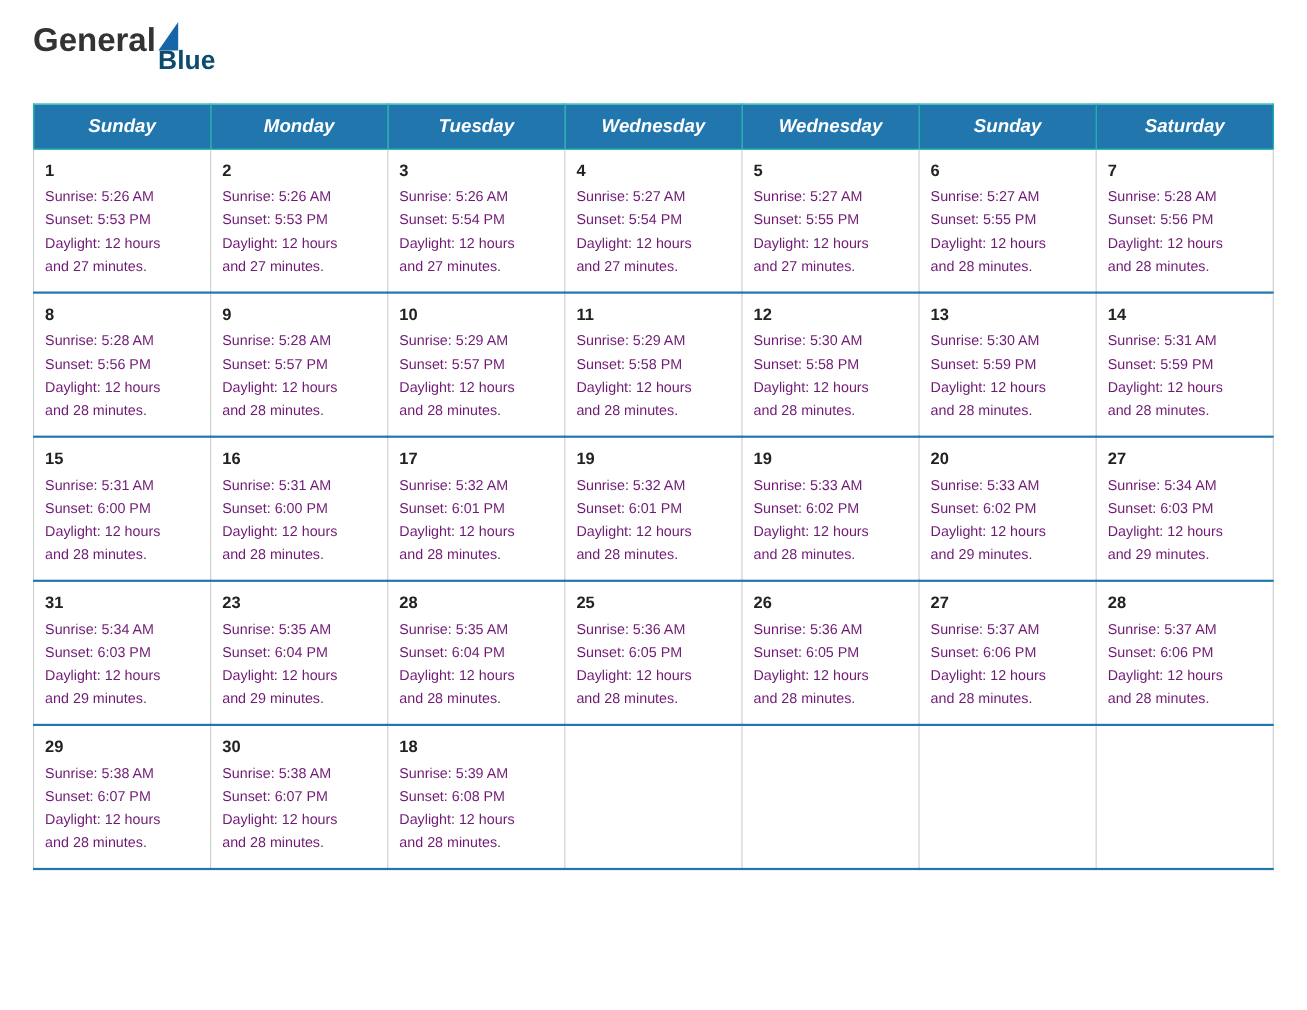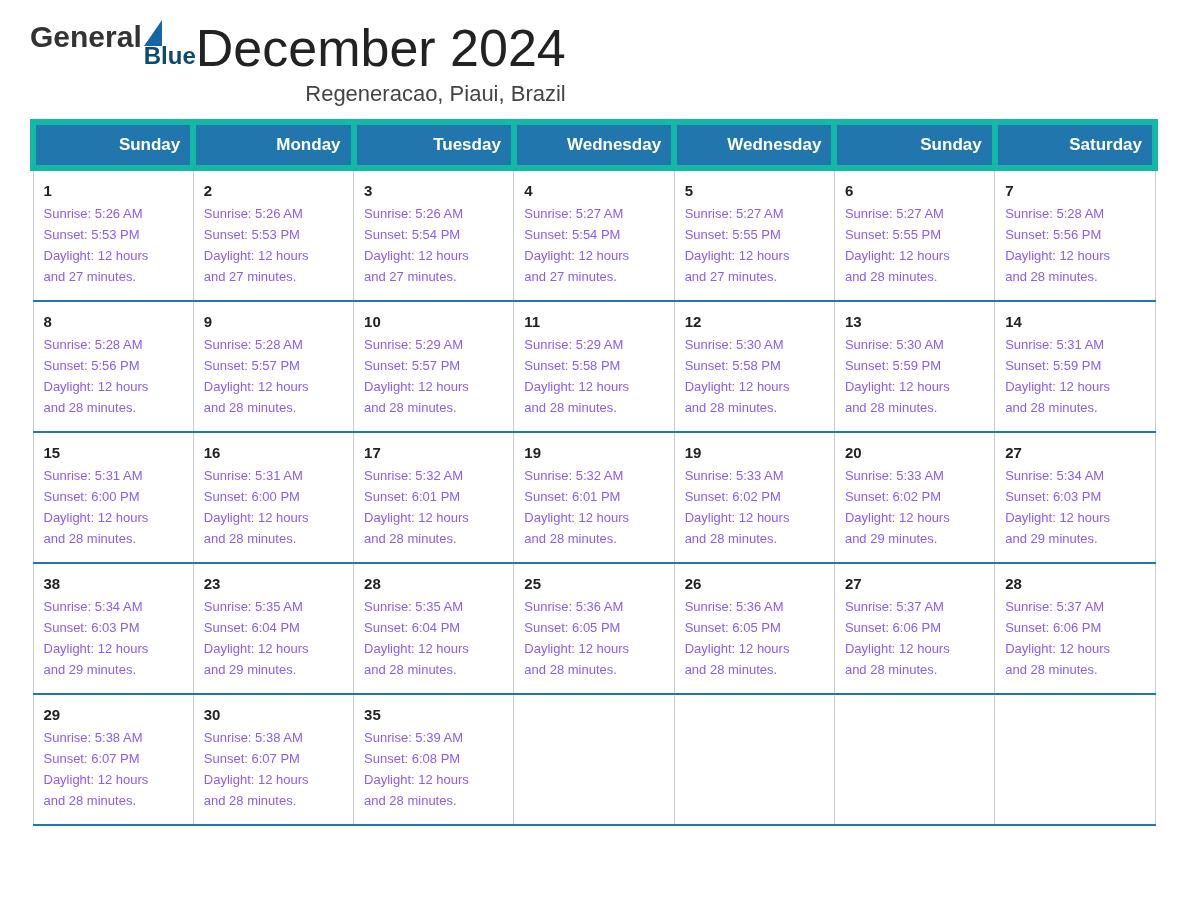--- a/index.html
+++ b/index.html
@@ -6,21 +6,22 @@
     body {
       background: #fff;
       font-family: Arial, sans-serif;
       width: 1188px;
       min-height: 918px;
       padding: 20px 30px;
     }
     .header-row {
       display: flex;
       align-items: flex-start;
-      margin-bottom: 12px;
+      justify-content: space-between;
+      margin-bottom: 26px;
     }
     .title-area {
       text-align: right;
     }
     .calendar-title {
       font-size: 52px;
       font-weight: normal;
       color: #222;
       line-height: 1.1;
     }
@@ -33,22 +34,23 @@
       width: 100%;
       border-collapse: collapse;
       table-layout: fixed;
     }
     thead tr th {
       background-color: #2176ae;
       color: #fff;
       font-size: 17px;
       font-weight: bold;
       padding: 10px 10px;
-      text-align: right;
-      border: 6px solid #14b8a6;
+      text-align: center;
+      border: 1px solid #14b8a6;
+      font-style: italic;
     }
     tbody tr {
       border-bottom: 2px solid #2176ae;
     }
     tbody tr td {
       vertical-align: top;
       padding: 8px 10px 12px 10px;
       font-size: 13.5px;
       color: #222;
       border-right: 1px solid #ccc;
@@ -63,21 +65,21 @@
       border-right: 1px solid #ccc;
     }
     .day-number {
       font-size: 15px;
       font-weight: bold;
       display: block;
       margin-bottom: 2px;
     }
     .day-info {
       font-size: 13px;
-      color: #8b5cf6;
+      color: #701a75;
     }
     .empty-cell {
       background: #fff;
     }
     .logo-wrapper {
       display: flex;
       flex-direction: row;
       align-items: flex-start;
     }
     .general-text {
@@ -112,24 +114,20 @@
 <body>
 
 <div class="header-row">
   <div class="logo-wrapper">
     <span class="general-text">General</span>
     <div class="blue-arrow-col">
       <div class="triangle-right"></div>
       <span class="blue-text">Blue</span>
     </div>
   </div>
-  <div class="title-area">
-    <div class="calendar-title">December 2024</div>
-    <div class="calendar-subtitle">Regeneracao, Piaui, Brazil</div>
-  </div>
 </div>
 
 <table>
   <thead>
     <tr>
     <th>Sunday</th>
         <th>Monday</th>
         <th>Tuesday</th>
         <th>Wednesday</th>
         <th>Wednesday</th>
@@ -159,31 +157,31 @@
       <tr>
         <td><span class="day-number">15</span><span class="day-info">Sunrise: 5:31 AM<br>Sunset: 6:00 PM<br>Daylight: 12 hours<br>and 28 minutes.</span></td>
         <td><span class="day-number">16</span><span class="day-info">Sunrise: 5:31 AM<br>Sunset: 6:00 PM<br>Daylight: 12 hours<br>and 28 minutes.</span></td>
         <td><span class="day-number">17</span><span class="day-info">Sunrise: 5:32 AM<br>Sunset: 6:01 PM<br>Daylight: 12 hours<br>and 28 minutes.</span></td>
         <td><span class="day-number">19</span><span class="day-info">Sunrise: 5:32 AM<br>Sunset: 6:01 PM<br>Daylight: 12 hours<br>and 28 minutes.</span></td>
         <td><span class="day-number">19</span><span class="day-info">Sunrise: 5:33 AM<br>Sunset: 6:02 PM<br>Daylight: 12 hours<br>and 28 minutes.</span></td>
         <td><span class="day-number">20</span><span class="day-info">Sunrise: 5:33 AM<br>Sunset: 6:02 PM<br>Daylight: 12 hours<br>and 29 minutes.</span></td>
         <td><span class="day-number">27</span><span class="day-info">Sunrise: 5:34 AM<br>Sunset: 6:03 PM<br>Daylight: 12 hours<br>and 29 minutes.</span></td>
       </tr>
       <tr>
-        <td><span class="day-number">38</span><span class="day-info">Sunrise: 5:34 AM<br>Sunset: 6:03 PM<br>Daylight: 12 hours<br>and 29 minutes.</span></td>
+        <td><span class="day-number">31</span><span class="day-info">Sunrise: 5:34 AM<br>Sunset: 6:03 PM<br>Daylight: 12 hours<br>and 29 minutes.</span></td>
         <td><span class="day-number">23</span><span class="day-info">Sunrise: 5:35 AM<br>Sunset: 6:04 PM<br>Daylight: 12 hours<br>and 29 minutes.</span></td>
         <td><span class="day-number">28</span><span class="day-info">Sunrise: 5:35 AM<br>Sunset: 6:04 PM<br>Daylight: 12 hours<br>and 28 minutes.</span></td>
         <td><span class="day-number">25</span><span class="day-info">Sunrise: 5:36 AM<br>Sunset: 6:05 PM<br>Daylight: 12 hours<br>and 28 minutes.</span></td>
         <td><span class="day-number">26</span><span class="day-info">Sunrise: 5:36 AM<br>Sunset: 6:05 PM<br>Daylight: 12 hours<br>and 28 minutes.</span></td>
         <td><span class="day-number">27</span><span class="day-info">Sunrise: 5:37 AM<br>Sunset: 6:06 PM<br>Daylight: 12 hours<br>and 28 minutes.</span></td>
         <td><span class="day-number">28</span><span class="day-info">Sunrise: 5:37 AM<br>Sunset: 6:06 PM<br>Daylight: 12 hours<br>and 28 minutes.</span></td>
       </tr>
       <tr>
         <td><span class="day-number">29</span><span class="day-info">Sunrise: 5:38 AM<br>Sunset: 6:07 PM<br>Daylight: 12 hours<br>and 28 minutes.</span></td>
         <td><span class="day-number">30</span><span class="day-info">Sunrise: 5:38 AM<br>Sunset: 6:07 PM<br>Daylight: 12 hours<br>and 28 minutes.</span></td>
-        <td><span class="day-number">35</span><span class="day-info">Sunrise: 5:39 AM<br>Sunset: 6:08 PM<br>Daylight: 12 hours<br>and 28 minutes.</span></td>
+        <td><span class="day-number">18</span><span class="day-info">Sunrise: 5:39 AM<br>Sunset: 6:08 PM<br>Daylight: 12 hours<br>and 28 minutes.</span></td>
         <td class="empty-cell"></td>
         <td class="empty-cell"></td>
         <td class="empty-cell"></td>
         <td class="empty-cell"></td>
       </tr>
     </tbody>
 </table>
 
 </body></html>

